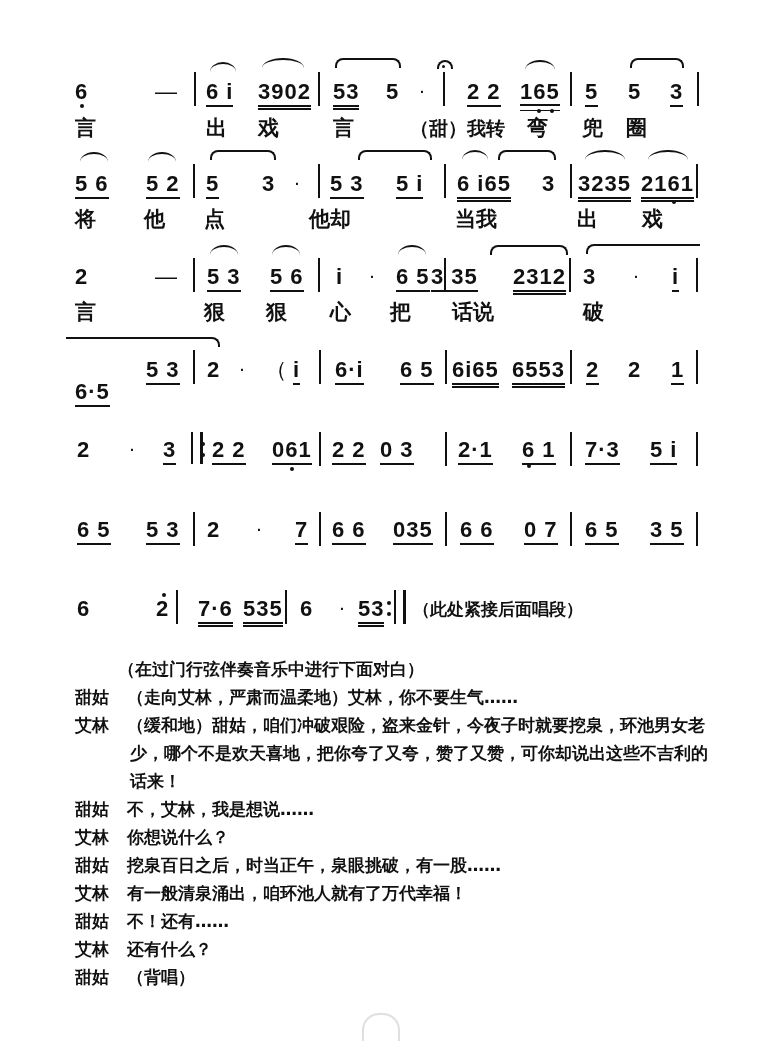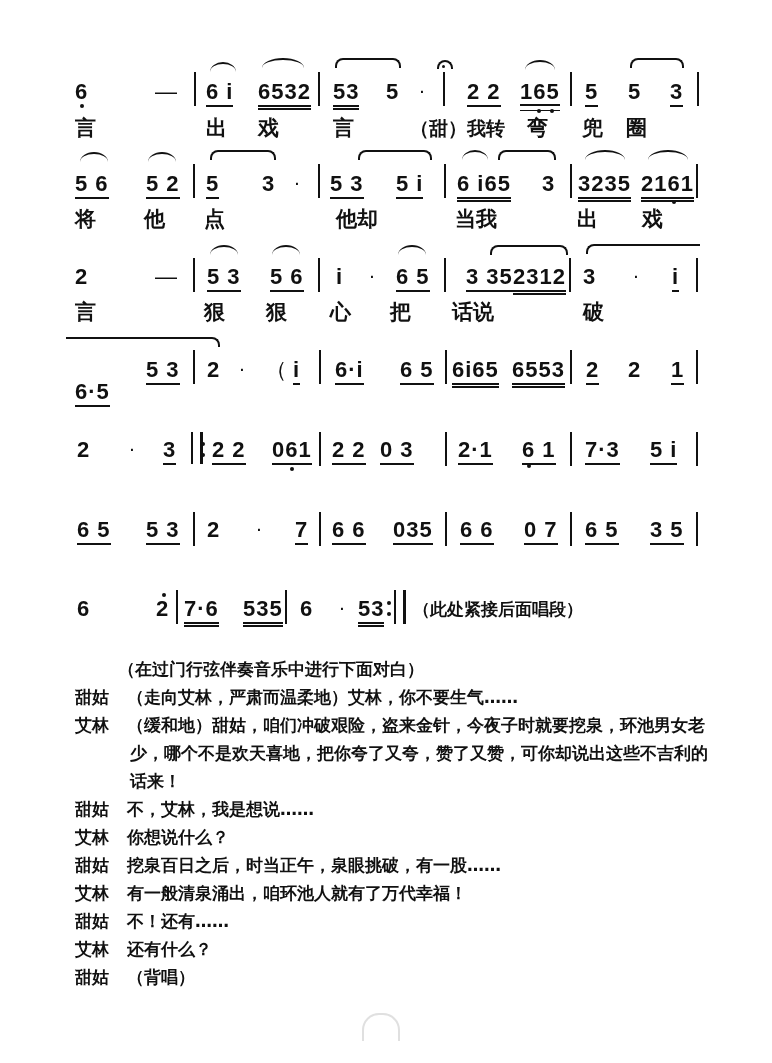--- a/index.html
+++ b/index.html
@@ -34,21 +34,21 @@
 <body>
 
 <div class="sys" style="top:0">
   <span class="tok num" style="left:75px;top:80px">6</span>
   <span class="dotbelow" style="left:80px;top:104px"></span>
   <span class="tok num" style="left:155px;top:80px;font-weight:normal">—</span>
   <div class="bar" style="left:194px;top:72px;height:34px"></div>
   <span class="slur" style="left:210px;top:62px;width:26px"></span>
   <span class="tok num u1" style="left:206px;top:80px">6 i</span>
   <span class="slur" style="left:262px;top:58px;width:42px"></span>
-  <span class="tok num u2" style="left:258px;top:80px">6532</span>
+  <span class="tok num u2" style="left:258px;top:80px">3902</span>
   <div class="bar" style="left:318px;top:72px;height:34px"></div>
   <span class="tie" style="left:335px;top:58px;width:62px"></span>
   <span class="tok num u2" style="left:333px;top:80px">53</span>
   <span class="tok num" style="left:386px;top:80px">5</span>
   <span class="tok num" style="left:420px;top:80px;font-size:14px">·</span>
   <span class="fermata" style="left:437px;top:60px"></span>
   <div class="bar" style="left:443px;top:72px;height:34px"></div>
   <span class="tok num u1" style="left:467px;top:80px">2 2</span>
   <span class="slur" style="left:525px;top:60px;width:30px"></span>
   <span class="tok num u3" style="left:520px;top:80px">165</span>
@@ -94,42 +94,42 @@
   <span class="slur" style="left:585px;top:150px;width:40px"></span>
   <span class="tok num u2" style="left:578px;top:172px">3235</span>
   <span class="slur" style="left:648px;top:150px;width:40px"></span>
   <span class="tok num u2" style="left:641px;top:172px">2161</span>
   <span class="dotbelow" style="left:672px;top:200px"></span>
   <div class="bar" style="left:696px;top:164px;height:34px"></div>
 
   <span class="lyric" style="left:75px;top:207px">将</span>
   <span class="lyric" style="left:144px;top:207px">他</span>
   <span class="lyric" style="left:204px;top:207px">点</span>
-  <span class="lyric" style="left:336px;top:207px">他却</span>
+  <span class="lyric" style="left:309px;top:207px">他却</span>
   <span class="lyric" style="left:455px;top:207px">当我</span>
   <span class="lyric" style="left:577px;top:207px">出</span>
   <span class="lyric" style="left:642px;top:207px">戏</span>
 </div>
 
 <div class="sys" style="top:0">
   <span class="tok num" style="left:75px;top:265px">2</span>
   <span class="tok num" style="left:155px;top:265px;font-weight:normal">—</span>
   <div class="bar" style="left:193px;top:258px;height:34px"></div>
   <span class="slur" style="left:210px;top:245px;width:28px"></span>
   <span class="tok num u1" style="left:207px;top:265px">5 3</span>
   <span class="slur" style="left:272px;top:245px;width:28px"></span>
   <span class="tok num u1" style="left:270px;top:265px">5 6</span>
   <div class="bar" style="left:318px;top:258px;height:34px"></div>
   <span class="tok num" style="left:336px;top:265px">i</span>
   <span class="tok num" style="left:370px;top:265px;font-size:14px">·</span>
   <span class="slur" style="left:398px;top:245px;width:28px"></span>
   <span class="tok num u1" style="left:396px;top:265px">6 5</span>
   <div class="bar" style="left:444px;top:258px;height:34px"></div>
   <span class="tie" style="left:490px;top:245px;width:74px"></span>
-  <span class="tok num u1" style="left:466px;top:265px">3 35</span>
+  <span class="tok num u1" style="left:431px;top:265px">3 35</span>
   <span class="tok num u2" style="left:513px;top:265px">2312</span>
   <div class="bar" style="left:569px;top:258px;height:34px"></div>
   <span class="tie" style="left:586px;top:244px;width:112px;border-right:none;border-radius:8px 0 0 0"></span>
   <span class="tok num" style="left:583px;top:265px">3</span>
   <span class="tok num" style="left:634px;top:265px;font-size:14px">·</span>
   <span class="tok num u1" style="left:672px;top:265px">i</span>
   <div class="bar" style="left:696px;top:258px;height:34px"></div>
 
   <span class="lyric" style="left:75px;top:300px">言</span>
   <span class="lyric" style="left:204px;top:300px">狠</span>
@@ -201,21 +201,21 @@
   <span class="tok num u1" style="left:585px;top:518px">6 5</span>
   <span class="tok num u1" style="left:650px;top:518px">3 5</span>
   <div class="bar" style="left:696px;top:512px;height:34px"></div>
 </div>
 
 <div class="sys" style="top:0">
   <span class="tok num" style="left:77px;top:597px">6</span>
   <span class="tok num" style="left:156px;top:597px">2</span>
   <span class="dotabove" style="left:162px;top:593px"></span>
   <div class="bar" style="left:176px;top:590px;height:34px"></div>
-  <span class="tok num u2" style="left:184px;top:597px">7·6</span>
+  <span class="tok num u2" style="left:198px;top:597px">7·6</span>
   <span class="tok num u2" style="left:243px;top:597px">535</span>
   <div class="bar" style="left:285px;top:590px;height:34px"></div>
   <span class="tok num" style="left:300px;top:597px">6</span>
   <span class="tok num" style="left:340px;top:597px;font-size:14px">·</span>
   <span class="tok num u2" style="left:358px;top:597px">53</span>
   <span class="repdots" style="left:387px;top:601px;height:15px"></span>
   <div class="dbl" style="left:394px;top:590px;height:34px"></div>
   <span class="note" style="left:413px;top:598px">（此处紧接后面唱段）</span>
 </div>
 

